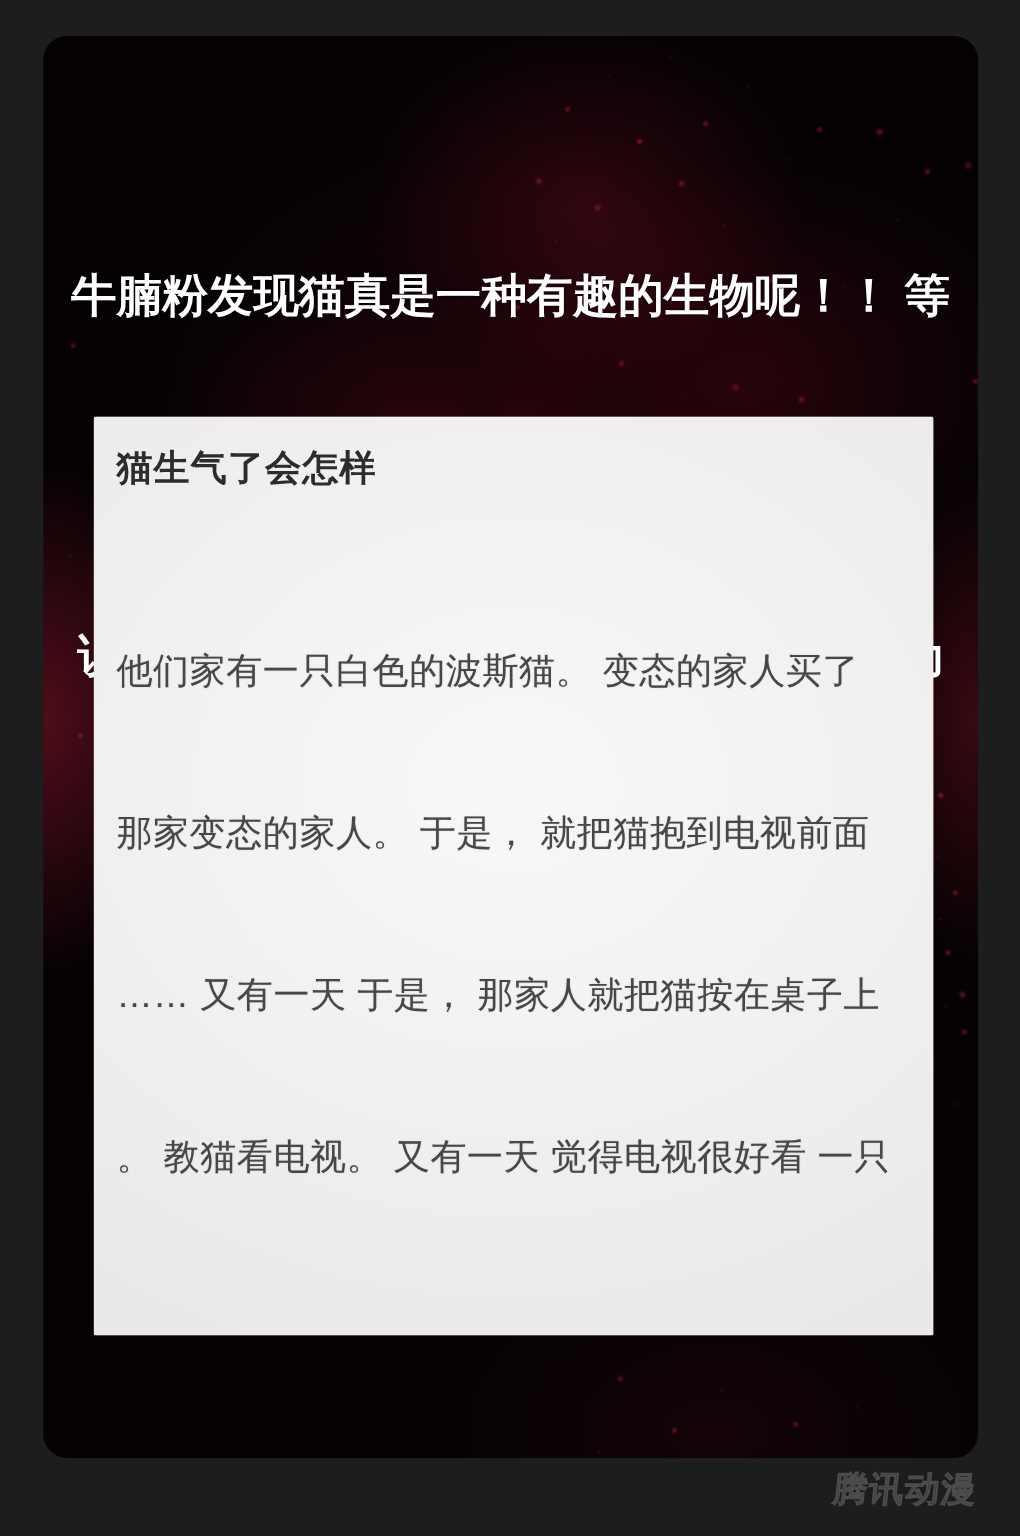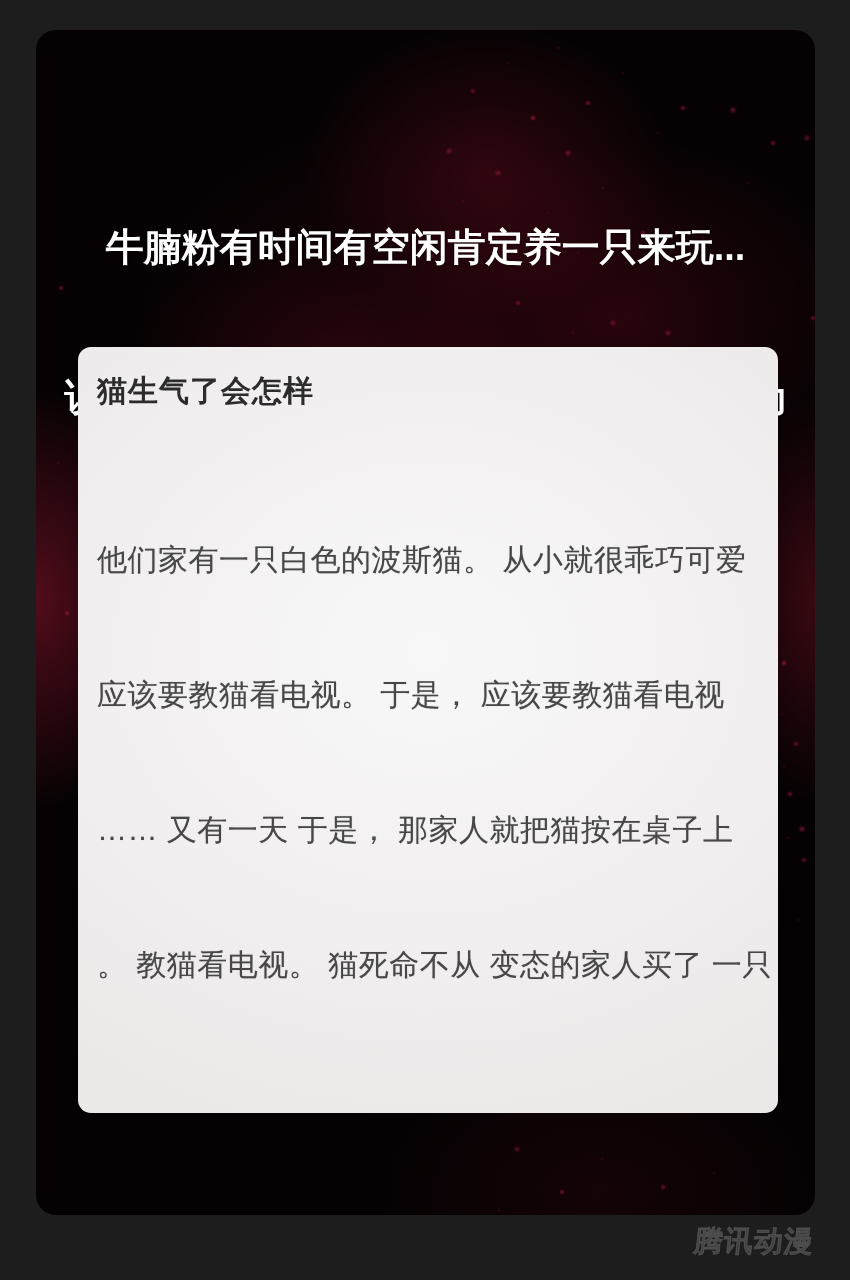--- a/index.html
+++ b/index.html
@@ -90,21 +90,21 @@
     letter-spacing:0px;
     text-shadow:0 0 2px rgba(0,0,0,.65);
     white-space:pre;
   }
 
   
   .card{
     position:absolute;left:42px;top:317px;width:700px;height:766px;
     background:#f3f1f1;
     background-image:radial-gradient(600px 500px at 50% 40%, rgba(255,255,255,.5), rgba(210,205,205,.25));
-    border-radius:13px;
+    border-radius:2px;
     box-sizing:border-box;
     padding:24px 18px 0 19px;
     overflow:hidden;
   }
   .card-title{
     color:#2c2c2c;
     font-size:30px;line-height:40px;font-weight:700;
     letter-spacing:1px;
     margin-bottom:36px;
   }
@@ -130,32 +130,33 @@
 </style>
 </head>
 <body>
 
 <div class="page">
 
   <div class="panel">
     <div class="speckles"></div>
 
     <div class="narration">
+      <div>牛腩粉发现猫真是一种有趣的生物呢！！ 等</div>
       <div>牛腩粉有时间有空闲肯定养一只来玩...</div>
       <div>说不定还能跟牛腩粉的小伙伴养的仓鼠成为</div>
       <div>好朋友也说不定呢！！！ 嘻嘻嘻！！</div>
     </div>
 
     <div class="card">
       <div class="card-title">猫生气了会怎样</div>
       <div class="card-body">
-        <div>他们家有一只白色的波斯猫。 从小就很乖巧可爱</div>
-        <div>应该要教猫看电视。 于是， 应该要教猫看电视</div>
+        <div>他们家有一只白色的波斯猫。 变态的家人买了</div>
+        <div>那家变态的家人。 于是， 就把猫抱到电视前面</div>
         <div>…… 又有一天 于是， 那家人就把猫按在桌子上</div>
-        <div>。 教猫看电视。 猫死命不从 变态的家人买了 一只</div>
+        <div>。 教猫看电视。 又有一天 觉得电视很好看 一只</div>
         
         
         
         
         
         
         
         
         
         

